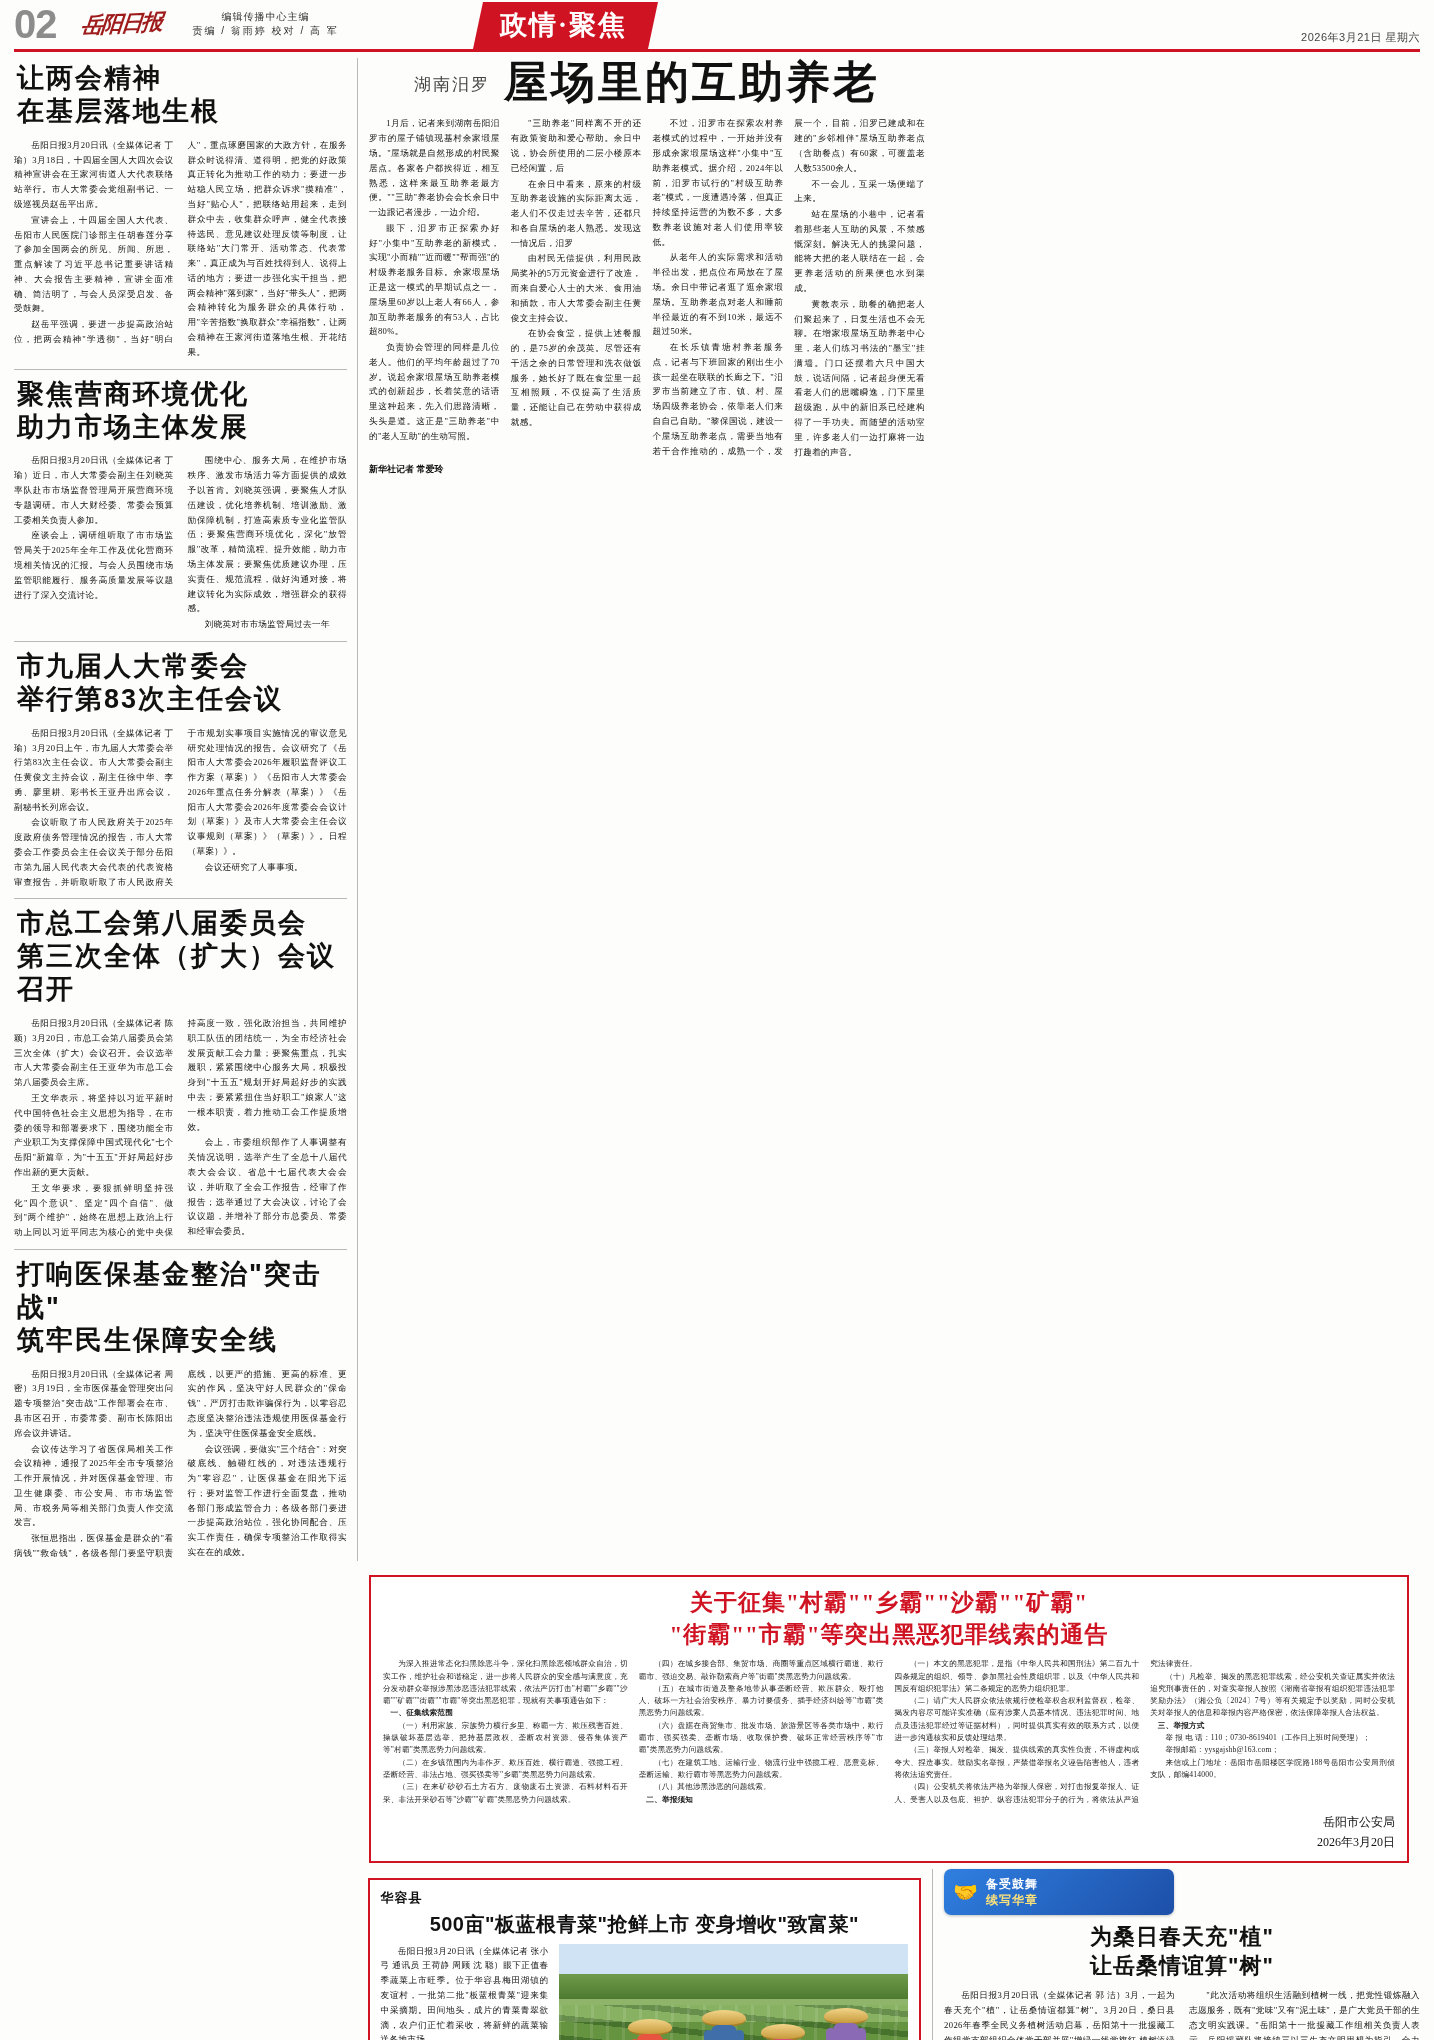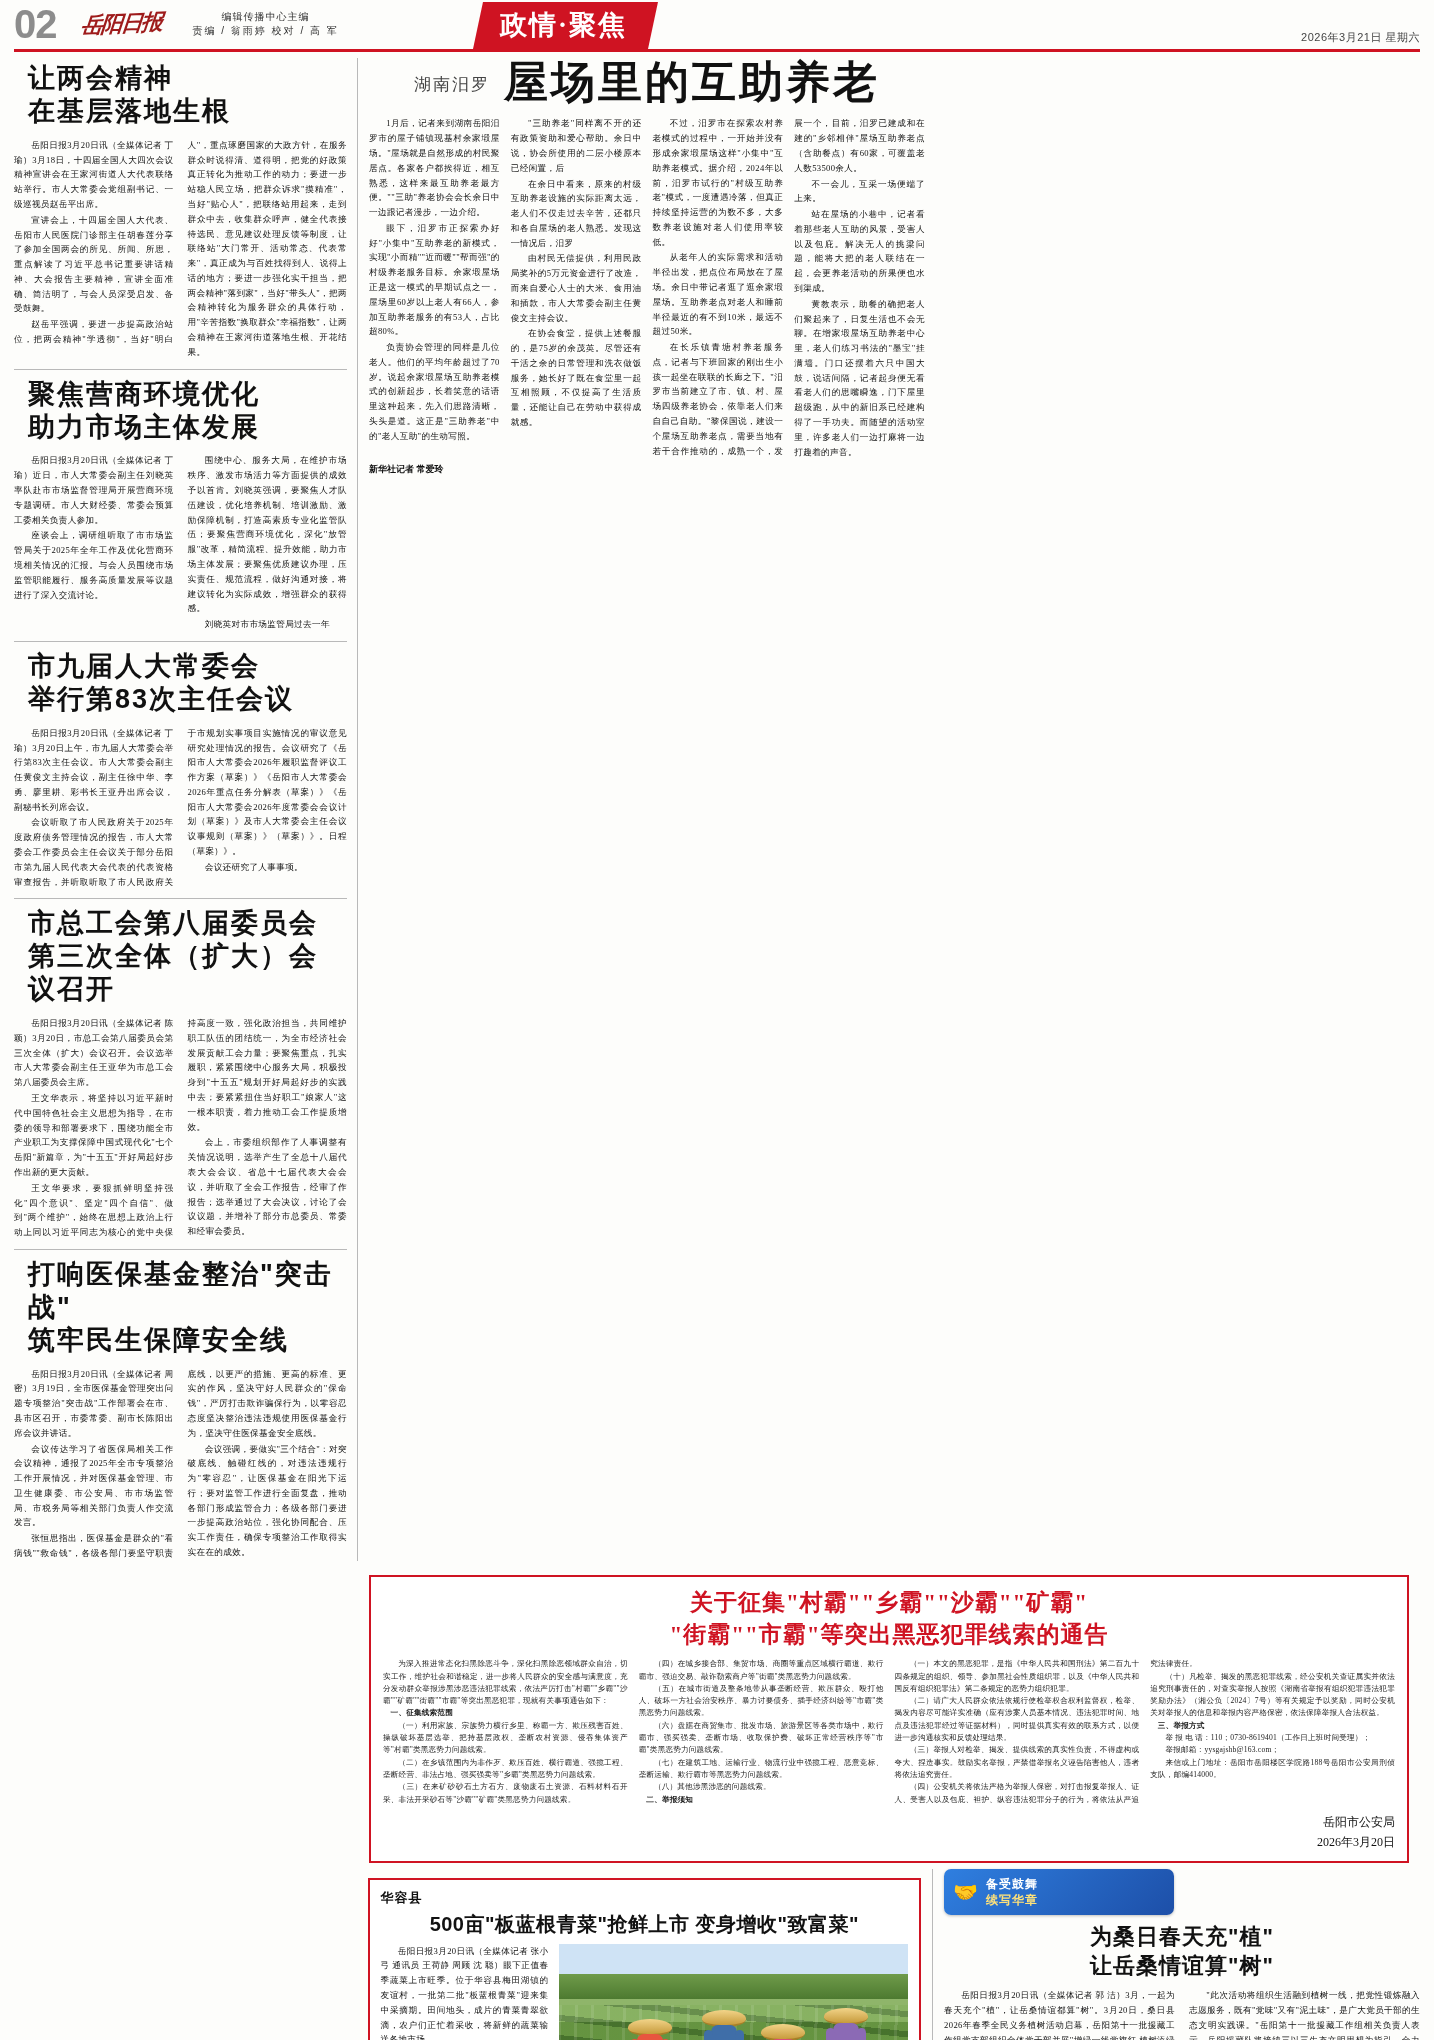--- a/index.html
+++ b/index.html
@@ -59,21 +59,21 @@
   
   .main-grid { display: flex; gap: 0; margin-top: 6px; }
   .col-left   { width: 344px; padding-right: 10px; border-right: 1px solid #b9b9b9; }
   .col-center { width: 578px; padding: 0 11px; }
   .col-right  { width: 490px; padding-left: 11px; border-left: 1px solid #b9b9b9; }
 
   
   h2.hl-left {
     font-family: "Liberation Sans", sans-serif;
     font-size: 27px; font-weight: 700; line-height: 1.22;
-    letter-spacing: 2px; margin: 4px 14px 10px;
+    letter-spacing: 2px; margin: 4px 3px 10px;
   }
   h1.hl-main {
     font-family: "Liberation Sans", sans-serif;
     font-size: 44px; font-weight: 700; letter-spacing: 3px;
     line-height: 1.1; text-align: center;
   }
   .kicker {
     font-size: 17px; font-weight: 400; color: #444;
     letter-spacing: 2px; vertical-align: middle;
     margin-right: 14px; font-family: "Liberation Serif", serif;
@@ -265,21 +265,21 @@
           <p>眼下，汨罗市正探索办好好"小集中"互助养老的新模式，实现"小而精""近而暖""帮而强"的村级养老服务目标。余家塅屋场正是这一模式的早期试点之一，屋场里60岁以上老人有66人，参加互助养老服务的有53人，占比超80%。</p>
           <p>负责协会管理的同样是几位老人。他们的平均年龄超过了70岁。说起余家塅屋场互助养老模式的创新起步，长着笑意的话语里这种起来，先入们思路清晰，头头是道。这正是"三助养老"中的"老人互助"的生动写照。</p>
           <p>"三助养老"同样离不开的还有政策资助和爱心帮助。余日中说，协会所使用的二层小楼原本已经闲置，后</p>
           <p>在余日中看来，原来的村级互助养老设施的实际距离太远，老人们不仅走过去辛苦，还都只和各自屋场的老人熟悉。发现这一情况后，汨罗</p>
           <p>由村民无偿提供，利用民政局奖补的5万元资金进行了改造，而来自爱心人士的大米、食用油和插款，市人大常委会副主任黄俊文主持会议。</p>
           <p>在协会食堂，提供上述餐服的，是75岁的余茂英。尽管还有干活之余的日常管理和洗衣做饭服务，她长好了既在食堂里一起互相照顾，不仅提高了生活质量，还能让自己在劳动中获得成就感。</p>
           <p>不过，汨罗市在探索农村养老模式的过程中，一开始并没有形成余家塅屋场这样"小集中"互助养老模式。据介绍，2024年以前，汨罗市试行的"村级互助养老"模式，一度遭遇冷落，但真正持续坚持运营的为数不多，大多数养老设施对老人们使用率较低。</p>
           <p>从老年人的实际需求和活动半径出发，把点位布局放在了屋场。余日中带记者逛了逛余家塅屋场。互助养老点对老人和睡前半径最近的有不到10米，最远不超过50米。</p>
           <p>在长乐镇青塘村养老服务点，记者与下班回家的刚出生小孩一起坐在联联的长廊之下。"汨罗市当前建立了市、镇、村、屋场四级养老协会，依靠老人们来自自己自助。"黎保国说，建设一个屋场互助养老点，需要当地有若干合作推动的，成熟一个，发展一个，目前，汨罗已建成和在建的"乡邻相伴"屋场互助养老点（含助餐点）有60家，可覆盖老人数53500余人。</p>
           <p>不一会儿，互采一场便端了上来。</p>
-          <p>站在屋场的小巷中，记者看着那些老人互助的风景，受害人以及包庇。解决无人的挑梁问题，能将大把的老人联结在一起，会更养老活动的所果便也水到渠成。</p>
+          <p>站在屋场的小巷中，记者看着那些老人互助的风景，不禁感慨深刻。解决无人的挑梁问题，能将大把的老人联结在一起，会更养老活动的所果便也水到渠成。</p>
           <p>黄教表示，助餐的确把老人们聚起来了，日复生活也不会无聊。在增家塅屋场互助养老中心里，老人们练习书法的"墨宝"挂满墙。门口还摆着六只中国大鼓，说话间隔，记者起身便无看看老人们的思嘴瞬逸，门下屋里超级跑，从中的新旧系已经建构得了一手功夫。而随望的活动室里，许多老人们一边打麻将一边打趣着的声音。</p>
         </div>
         <div class="byline">新华社记者 常爱玲</div>
       </article>
     </div>
 
   </div>
 
   <div style="display:flex; gap:0; margin-top:4px;">
     <div style="width:344px; padding-right:10px;"></div>

